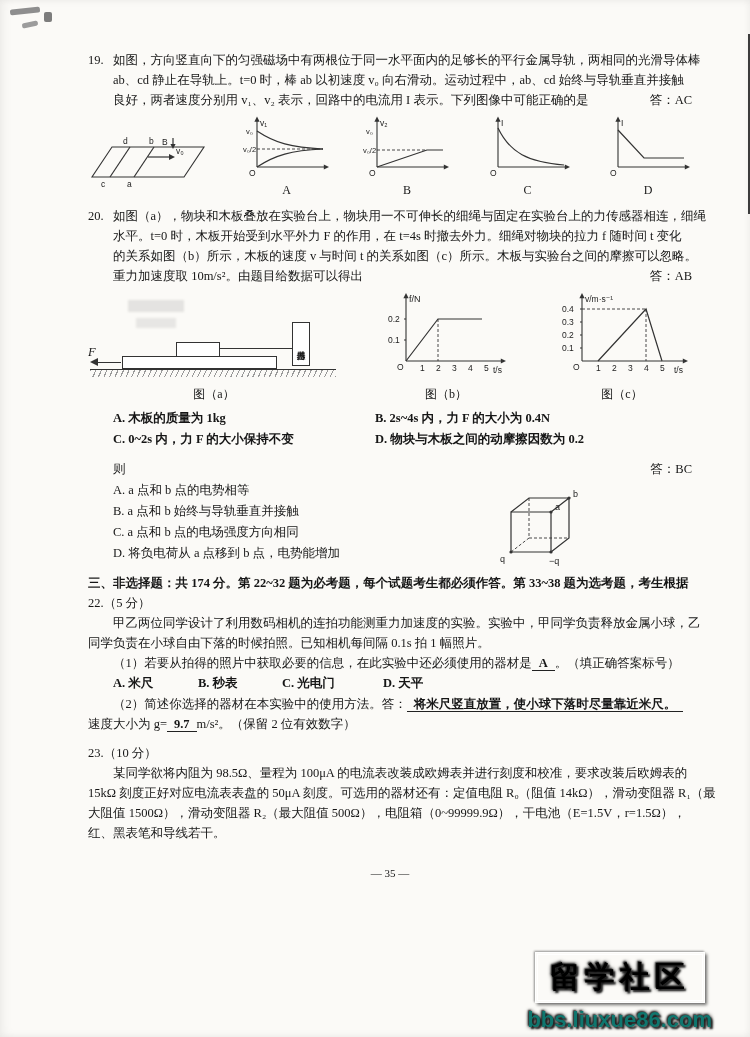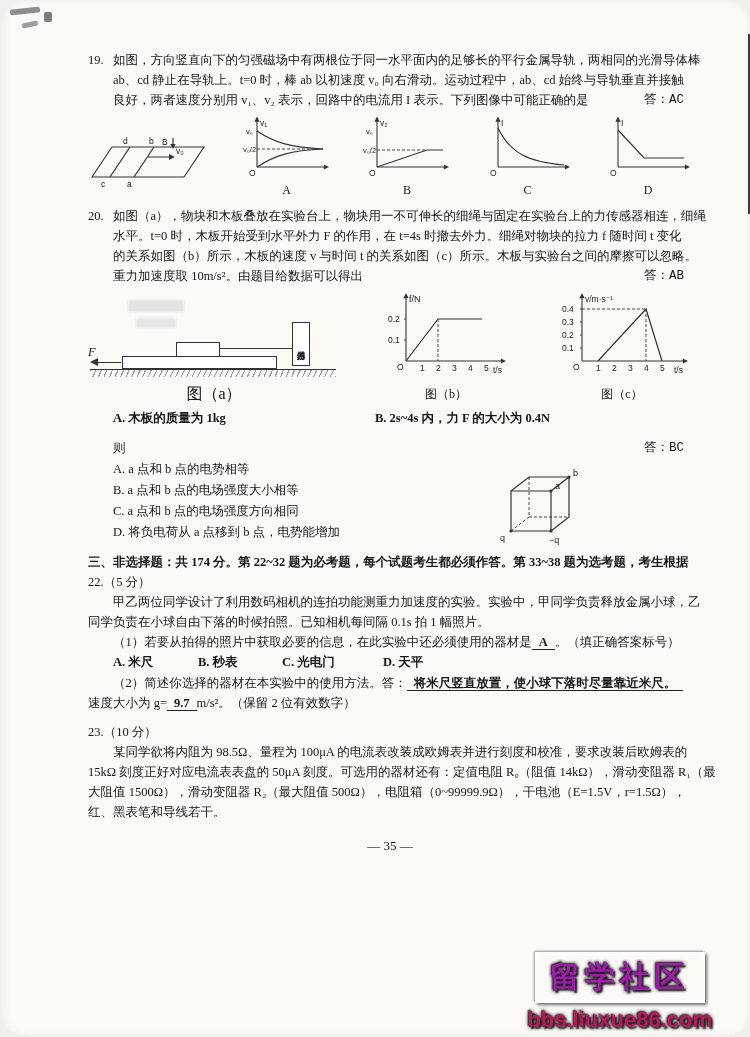--- a/index.html
+++ b/index.html
@@ -1,43 +1,43 @@
 <!DOCTYPE html>
 <html><head>
 <meta charset="utf-8">
 <style>
   html,body{margin:0;padding:0;}
   body{background:#efefec;}
   .sheet{position:relative;width:750px;height:1037px;background:#fbfaf7;overflow:hidden;
          font-family:"Liberation Serif","DejaVu Serif",serif;color:#161616;font-size:12.5px;
-         box-shadow:inset 4px 0 10px rgba(0,0,0,.05), inset -2px 0 6px rgba(0,0,0,.04);border-radius:22px;}
+         box-shadow:inset 4px 0 10px rgba(0,0,0,.05), inset -2px 0 6px rgba(0,0,0,.04);}
   .content{position:absolute;left:88px;top:50px;width:604px;}
   .q{margin-bottom:9px;}
   .qline{line-height:20px;position:relative;white-space:nowrap;}
   .ind{padding-left:25px;}
   .qnum{display:inline-block;width:25px;}
-  .answer{position:absolute;right:8px;top:0;font-family:Liberation Mono, monospace;}
+  .answer{position:absolute;right:0;top:0;}
   .bold{font-weight:700;}
   .hand{font-weight:700;border-bottom:1.2px solid #222;padding:0 7px;}
-  .footer{text-align:center;margin-top:16px;font-size:13px;}
+  .footer{text-align:center;margin-top:24px;font-size:11px;}
 
   
   .figrow{display:flex;justify-content:space-between;align-items:flex-end;margin:5px 0 7px 0;}
   .gblock{margin:0;text-align:center;}
   .gblock figcaption{font-size:12px;line-height:14px;}
   svg text{font-family:"Liberation Sans","DejaVu Sans",sans-serif;fill:#222;}
   .ax{stroke:#333;stroke-width:1.1;fill:none;}
   .cv{stroke:#333;stroke-width:1.2;fill:none;}
   .dash{stroke:#333;stroke-width:0.9;fill:none;stroke-dasharray:3 2;}
   .ah{fill:#333;stroke:none;}
   .t8{font-size:8.5px;} .t7{font-size:7.5px;} .t9{font-size:9px;}
 
   
   .figa-wrap{margin:0;text-align:center;width:252px;}
-  .figa-wrap figcaption{font-size:16px;line-height:14px;font-family:Liberation Serif, serif;}
+  .figa-wrap figcaption{font-size:12px;line-height:14px;font-family:Liberation Serif, serif;}
   .figa{position:relative;width:250px;height:78px;}
   .fa-ground{position:absolute;left:2px;right:2px;top:60px;height:7px;border-top:1.4px solid #333;
              background:repeating-linear-gradient(115deg,#999 0 1px,transparent 1px 5px);}
   .fa-plank{position:absolute;left:34px;top:47px;width:155px;height:13px;border:1.4px solid #333;background:#fff;box-sizing:border-box;}
   .fa-block{position:absolute;left:88px;top:33px;width:44px;height:15px;border:1.4px solid #333;background:#fff;box-sizing:border-box;}
   .fa-string{position:absolute;left:131px;top:39px;width:74px;border-top:1.4px solid #333;}
   .fa-sensor{position:absolute;left:204px;top:13px;width:18px;height:44px;border:1.4px solid #333;background:#fff;
              writing-mode:vertical-rl;font-size:9px;line-height:16px;text-align:center;box-sizing:border-box;}
   .fa-F{position:absolute;left:0px;top:36px;font-style:italic;}
   .fa-arrow{position:absolute;left:9px;top:53px;width:24px;border-top:1.4px solid #333;}
@@ -64,24 +64,24 @@
   .a1{left:10px;top:8px;width:30px;height:6px;background:#8e8e8e;transform:rotate(-6deg);border-radius:2px;}
   .a2{left:22px;top:22px;width:16px;height:5px;background:#9c9c9c;transform:rotate(-12deg);border-radius:2px;}
   .a3{left:44px;top:12px;width:8px;height:10px;background:#7d7d7d;border-radius:2px;}
   .rline{right:0;top:34px;width:2.5px;height:180px;background:#3c3c3c;}
   .g1{left:128px;top:300px;width:56px;height:12px;background:rgba(110,110,110,.16);filter:blur(1px);}
   .g2{left:136px;top:318px;width:40px;height:10px;background:rgba(110,110,110,.14);filter:blur(1px);}
 
   
   .watermark{position:absolute;right:38px;bottom:4px;text-align:center;}
   .wm-box{display:inline-block;border:3px double #fff;padding:2px 12px;font-size:30px;font-weight:700;
-          letter-spacing:5px;color:#a21caf;font-family:"Liberation Sans","DejaVu Sans",sans-serif;
+          letter-spacing:5px;color:#000000;font-family:"Liberation Sans","DejaVu Sans",sans-serif;
           text-shadow:2px 2px 2px #1c1c1c,-1px -1px 2px #1c1c1c,0 0 4px #000;
           box-shadow:2px 2px 3px rgba(0,0,0,.55), -1px -1px 2px rgba(0,0,0,.4);}
-  .wm-url{margin-top:4px;font-size:22px;font-weight:700;color:#be185d;
+  .wm-url{margin-top:4px;font-size:22px;font-weight:700;color:#0f766e;
           font-family:"Liberation Sans","DejaVu Sans",sans-serif;
           text-shadow:2px 2px 2px #1c1c1c,-1px -1px 2px #1c1c1c,0 0 4px #000;}
 </style>
 </head>
 <body>
 
 <div class="sheet">
 
   <div class="artifact a1"></div>
   <div class="artifact a2"></div>
@@ -246,26 +246,30 @@
             <text x="122" y="82" class="t8">t/s</text>
           </svg>
           <figcaption>图（c）</figcaption>
         </figure>
       </div>
 
       <div class="optrow ind">
         <span class="optcell">A. 木板的质量为 1kg</span>
         <span class="optcell">B. 2s~4s 内，力 F 的大小为 0.4N</span>
       </div>
+      <div class="optrow ind">
+        <span class="optcell">C. 0~2s 内，力 F 的大小保持不变</span>
+        <span class="optcell">D. 物块与木板之间的动摩擦因数为 0.2</span>
+      </div>
     </section>
 
     <section class="q q21">
       <div class="qline ind"><span>则</span><span class="answer">答：BC</span></div>
       <div class="qline ind">A. a 点和 b 点的电势相等</div>
-      <div class="qline ind">B. a 点和 b 点的电场强度大小相等</div>
+      <div class="qline ind">B. a 点和 b 始终与导轨垂直并接触</div>
       <div class="qline ind">C. a 点和 b 点的电场强度方向相同</div>
       <div class="qline ind">D. 将负电荷从 a 点移到 b 点，电势能增加</div>
 
       <svg class="cube" width="92" height="84" viewBox="0 0 92 84">
         <path d="M15,27 H55 V67 H15 Z" class="cv"></path>
         <path d="M15,27 L33,13 H73 L55,27 M73,13 V53 L55,67" class="cv"></path>
         <path d="M15,67 L33,53 M33,13 V53 M33,53 H73" class="dash"></path>
         <circle cx="55" cy="27" r="1.6" class="ah"></circle>
         <circle cx="73" cy="13" r="1.6" class="ah"></circle>
         <circle cx="15" cy="67" r="1.6" class="ah"></circle>

